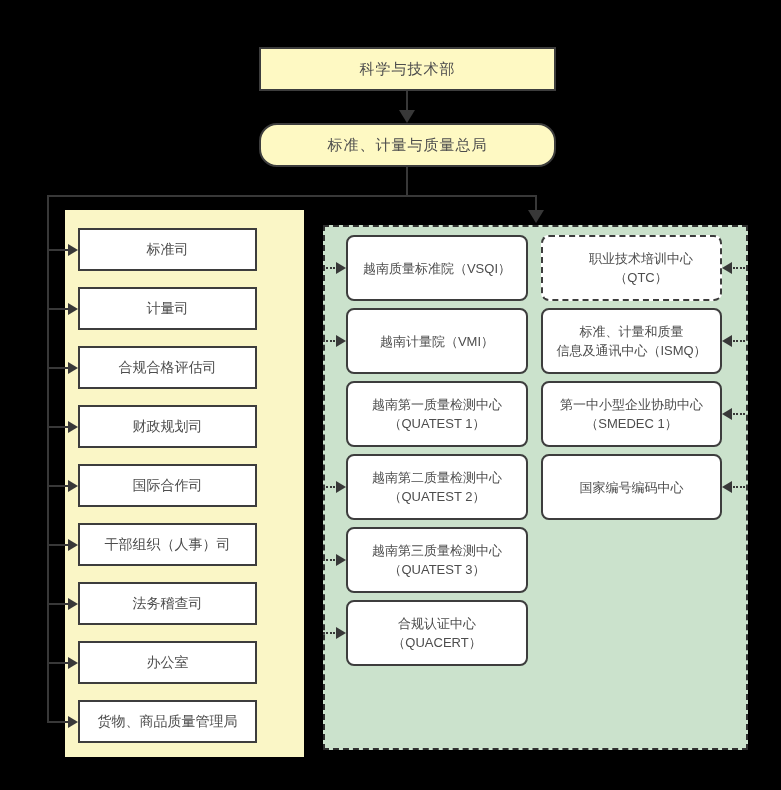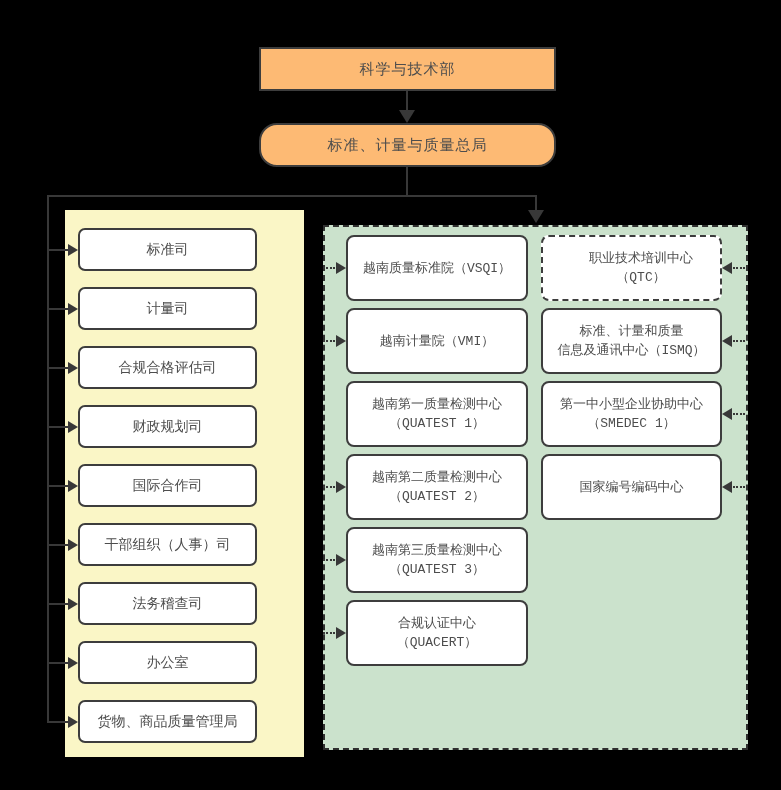--- a/index.html
+++ b/index.html
@@ -5,37 +5,37 @@
   html,body{margin:0;padding:0;background:#000;}
   body{font-family:"Liberation Sans",sans-serif;}
   #stage{position:relative;width:781px;height:790px;background:#000;overflow:hidden;color:#4d4d4d;}
 
   
   .vline{position:absolute;width:2px;background:#383838;}
   .hline{position:absolute;height:2px;background:#383838;}
   .head-s{position:absolute;width:0;height:0;border-left:8px solid transparent;border-right:8px solid transparent;border-top:13px solid #383838;}
 
   
-  .top-box{position:absolute;left:259px;width:297px;height:44px;background:#fdba74;border:2px solid #3d3d3d;
+  .top-box{position:absolute;left:259px;width:297px;height:44px;background:#fef9c3;border:2px solid #3d3d3d;
            box-sizing:border-box;display:flex;align-items:center;justify-content:center;
            font-size:15px;letter-spacing:1px;color:#4d4d4d;}
 
   
   #left-panel{position:absolute;left:65px;top:210px;width:239px;height:547px;background:#faf6c6;padding-top:18px;box-sizing:border-box;}
   .yrow{position:relative;width:179px;height:43px;margin:0 0 16px 13px;}
-  .ybox{width:100%;height:100%;background:#fff;border:2px solid #3d3d3d;border-radius:7px;box-sizing:border-box;
+  .ybox{width:100%;height:100%;background:#fff;border:2px solid #3d3d3d;border-radius:0;box-sizing:border-box;
         display:flex;align-items:center;justify-content:center;font-size:14px;color:#4d4d4d;text-align:right;}
 
   
   .solid-arrow-e{position:absolute;left:-31px;top:50%;transform:translateY(-50%);width:31px;height:12px;}
   .solid-arrow-e .tail{position:absolute;left:0;top:5px;width:23px;height:0;border-top:2px solid #383838;}
   .solid-arrow-e .head{position:absolute;right:0;top:0;width:0;height:0;border-top:6px solid transparent;border-bottom:6px solid transparent;border-left:10px solid #383838;}
 
   
-  #right-panel{position:absolute;left:323px;top:225px;width:425px;height:525px;background:#cbe2cc;border:2px dashed #2f2f2f;box-sizing:border-box;font-family:Liberation Mono, monospace;}
+  #right-panel{position:absolute;left:323px;top:225px;width:425px;height:525px;background:#cbe2cc;border:2px dashed #2f2f2f;box-sizing:border-box;}
   .gcol{position:absolute;top:8px;}
   #gcol-left{left:21px;width:182px;}
   #gcol-right{right:24px;width:181px;}
   .grow{position:relative;height:66px;margin-bottom:7px;}
   .gbox{width:100%;height:100%;background:#fff;border:2px solid #3d3d3d;border-radius:8px;box-sizing:border-box;
         display:flex;align-items:center;justify-content:center;text-align:center;
         font-size:13px;line-height:19px;color:#4d4d4d;white-space:pre-line;padding:0 3px;}
   .gbox.dashed{border-style:dashed;padding-left:22px;}
 
   

